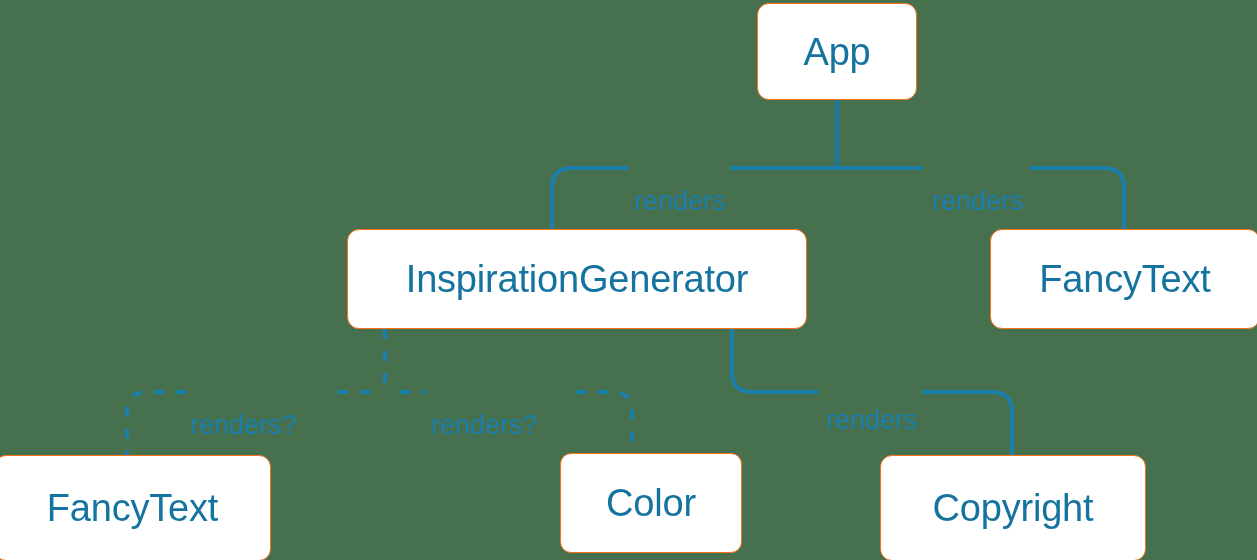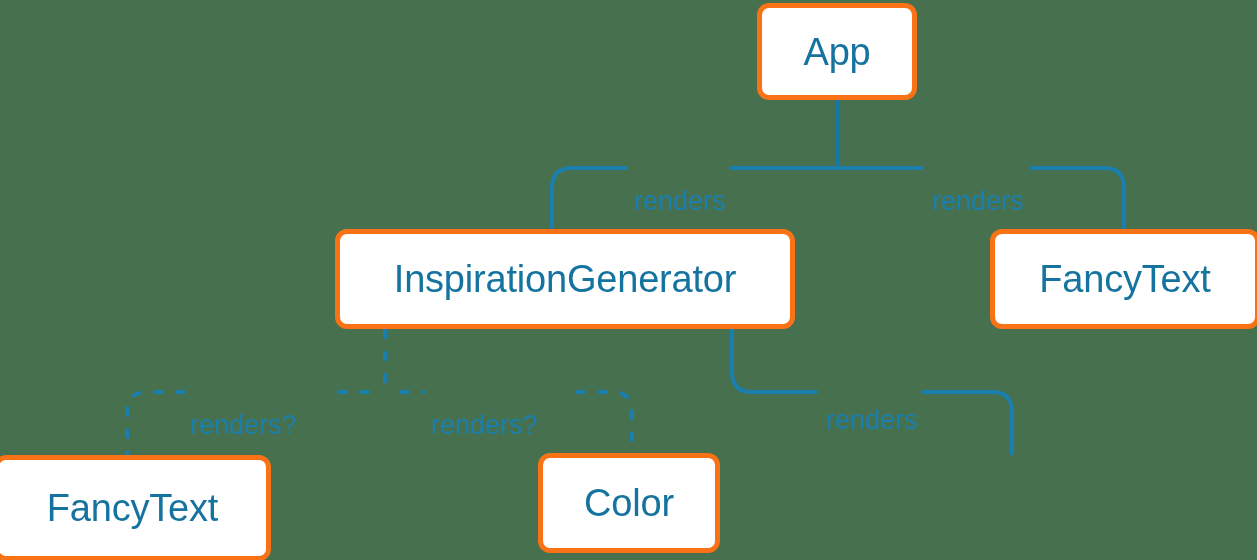--- a/index.html
+++ b/index.html
@@ -23,40 +23,40 @@
     position: absolute;
     left: 0;
     top: 0;
     width: 1257px;
     height: 560px;
   }
   .node {
     position: absolute;
     box-sizing: border-box;
     background: #ffffff;
-    border: 5px solid #f97316;
+    border: 1px solid #f97316;
     border-radius: 12px;
     display: flex;
     align-items: center;
     justify-content: center;
     z-index: 3;
   }
   .node-label {
     color: #15739f;
     font-size: 38px;
     font-weight: 400;
     letter-spacing: -0.2px;
     white-space: nowrap;
     line-height: 1;
   }
   .node-app        { left: 757px;  top: 3px;   width: 160px; height: 97px; }
-  .node-ig         { left: 335px;  top: 229px; width: 460px; height: 100px; }
+  .node-ig         { left: 347px;  top: 229px; width: 460px; height: 100px; }
   .node-fancy-top  { left: 990px;  top: 229px; width: 270px; height: 100px; }
   .node-fancy-bot  { left: -6px;   top: 455px; width: 277px; height: 106px; }
-  .node-color      { left: 538px;  top: 453px; width: 182px; height: 100px; }
+  .node-color      { left: 560px;  top: 453px; width: 182px; height: 100px; border-radius: 11px; }
   .node-copyright  { left: 880px;  top: 455px; width: 266px; height: 106px; }
 
   .edge-label {
     position: absolute;
     color: #1b7fae;
     font-size: 27px;
     font-weight: 500;
     white-space: nowrap;
     z-index: 2;
     line-height: 1;
@@ -113,14 +113,17 @@
   </div>
 
   <div class="node node-fancy-bot">
     <span class="node-label">FancyText</span>
   </div>
 
   <div class="node node-color">
     <span class="node-label">Color</span>
   </div>
 
+  <div class="node node-copyright">
+    <span class="node-label">Copyright</span>
+  </div>
 
 </div>
 
 </body></html>

